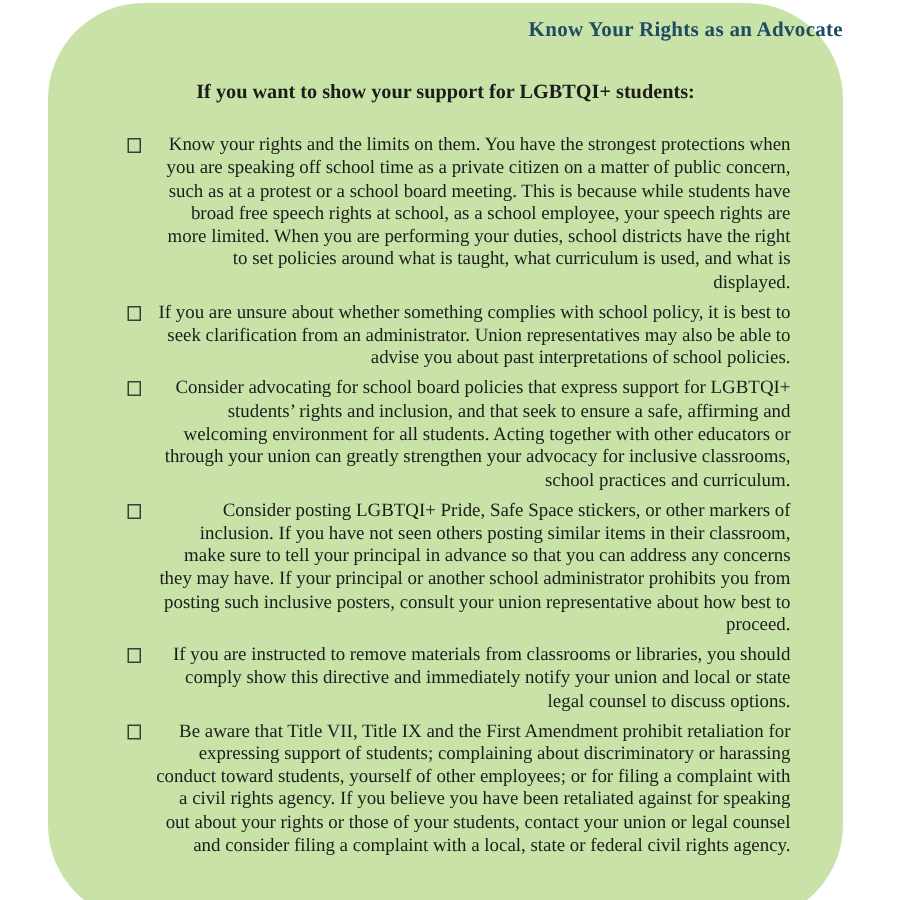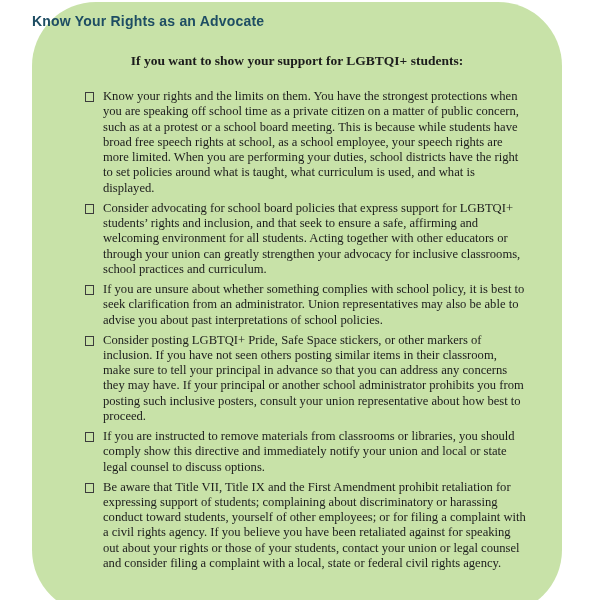--- a/index.html
+++ b/index.html
@@ -20,22 +20,22 @@
     top: 2px;
     width: 530px;
     height: 612px;
     border-radius: 64px;
     background: var(--card-bg, #c8e2a8);
     box-sizing: border-box;
     padding-top: 11px;
   }
   .title {
     margin: 0;
-    text-align: left;
-    font-family: Liberation Sans, sans-serif;
+    text-align: right;
+    font-family: Liberation Serif, serif;
     font-weight: bold;
     font-size: 14px;
     line-height: 16px;
     letter-spacing: 0.2px;
     color: var(--title-color, #1e4d63);
   }
   .subtitle {
     margin: 24px 0 0 0;
     text-align: center;
     font-family: "Liberation Serif", serif;
@@ -60,40 +60,41 @@
     height: 8px;
     border: 1px solid var(--bullet-color, #3c3c3c);
     background: transparent;
     margin: 3px 9px 0 0;
   }
   .item-text {
     width: 424px;
     font-size: 12.6px;
     line-height: 15.3px;
     color: var(--body-color, #1c1c1c);
+    text-align: right;
   }
 </style>
 </head>
 <body style="background: rgb(255, 255, 255);">
 
 <div class="card">
   <h1 class="title">Know Your Rights as an Advocate</h1>
   <h2 class="subtitle">If you want to show your support for LGBTQI+ students:</h2>
   <ul class="rights-list">
     <li class="rights-item">
       <span class="bullet-square"></span>
       <span class="item-text">Know your rights and the limits on them.  You have the strongest protections when you are speaking off school time as a private citizen on a matter of public concern, such as at a protest or a school board meeting. This is because while students have broad free speech rights at school, as a school employee, your speech rights are more limited. When you are performing your duties, school districts have the right to set policies around what is taught, what curriculum is used, and what is displayed.</span>
     </li>
     <li class="rights-item">
       <span class="bullet-square"></span>
-      <span class="item-text">Consider advocating for school board policies that express support for LGBTQI+ students’ rights and inclusion, and that seek to ensure a safe, affirming and welcoming environment for all students. Acting together with other educators or through your union can greatly strengthen your advocacy for inclusive classrooms, school practices and curriculum.</span>
+      <span class="item-text">If you are unsure about whether something complies with school policy, it is best to seek clarification from an administrator. Union representatives may also be able to advise you about past interpretations of school policies.</span>
     </li>
     <li class="rights-item">
       <span class="bullet-square"></span>
-      <span class="item-text">If you are unsure about whether something complies with school policy, it is best to seek clarification from an administrator. Union representatives may also be able to advise you about past interpretations of school policies.</span>
+      <span class="item-text">Consider advocating for school board policies that express support for LGBTQI+ students’ rights and inclusion, and that seek to ensure a safe, affirming and welcoming environment for all students. Acting together with other educators or through your union can greatly strengthen your advocacy for inclusive classrooms, school practices and curriculum.</span>
     </li>
     <li class="rights-item">
       <span class="bullet-square"></span>
       <span class="item-text">Consider posting LGBTQI+ Pride, Safe Space stickers, or other markers of inclusion. If you have not seen others posting similar items in their classroom, make sure to tell your principal in advance so that you can address any concerns they may have. If your principal or another school administrator prohibits you from posting such inclusive posters, consult your union representative about how best to proceed.</span>
     </li>
     <li class="rights-item">
       <span class="bullet-square"></span>
       <span class="item-text">If you are instructed to remove materials from classrooms or libraries, you should comply show this directive and immediately notify your union and local or state legal counsel to discuss options.</span>
     </li>
     <li class="rights-item">

